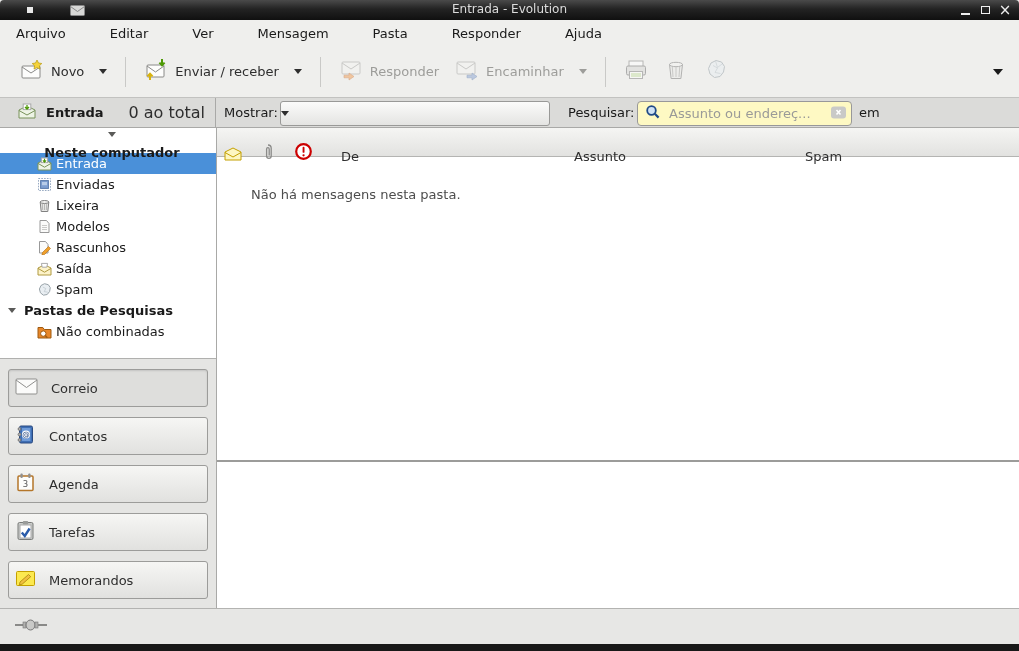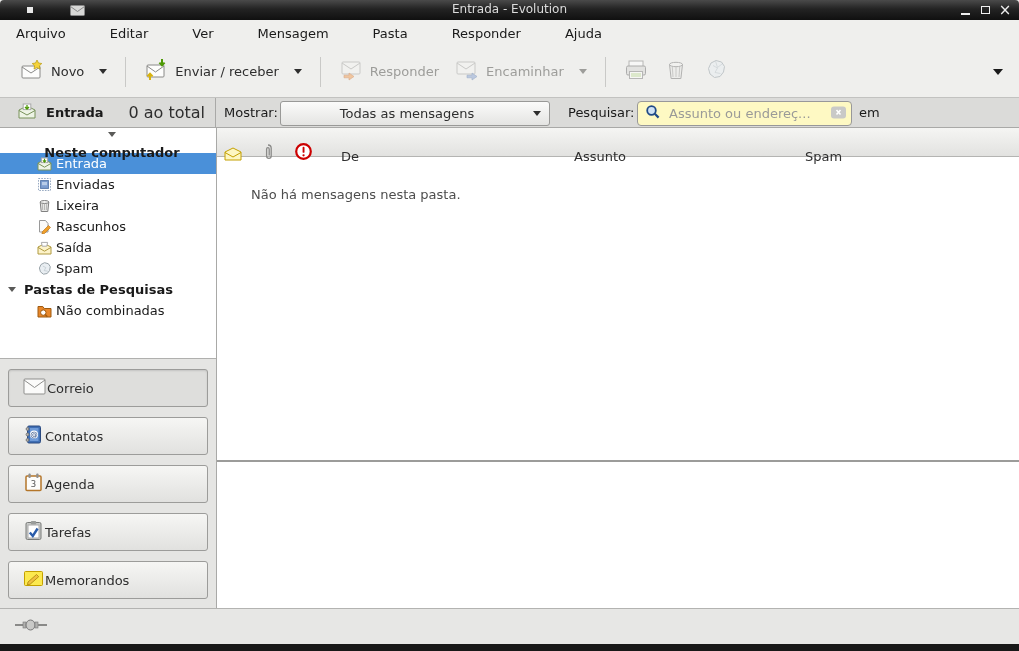--- a/index.html
+++ b/index.html
@@ -66,21 +66,21 @@
   .tree-row { height:21px; display:flex; align-items:center; }
   .tree-group { font-weight:bold; padding-left:8px; gap:8px; }
   .tree-item { padding-left:36px; gap:4px; }
   .tree-row.selected { background:#4a90d9; color:#fff; }
   .expander { width:0; height:0; border-left:4px solid transparent; border-right:4px solid transparent;
     border-top:5px solid #5a5a58; }
   .tree-row .ticon { display:inline-flex; width:16px; justify-content:center; }
 
   .switcher { position:absolute; left:0; top:232px; width:216px; height:248px; padding:9px 8px; }
   .sw-btn { width:200px; height:38px; margin-bottom:10px; border:1px solid #9c9c9a; border-radius:3px;
-    background:linear-gradient(#f6f6f4,#e1e1df); display:flex; align-items:center; padding-left:14px; gap:1px; }
+    background:linear-gradient(#f6f6f4,#e1e1df); display:flex; align-items:center; padding-left:6px; gap:13px; }
   .sw-btn.active { background:#dededc; box-shadow:inset 0 1px 2px rgba(0,0,0,.12); }
   .sw-btn .lbl { color:#2e2e2e; }
 
   
   .main { position:absolute; left:217px; top:128px; width:802px; height:480px; background:#fff; }
   .list-header { display:flex; height:29px; background:linear-gradient(#f5f5f3,#e2e2e0);
     border-bottom:1px solid #b4b4b2; }
   .col { border-right:1px solid #bdbdbb; display:flex; align-items:flex-end;margin-top:36px; }
   .col.icon-col { justify-content:center; }
   .col .ch-label { padding-left:19px; color:#2e2e2e; }
@@ -216,21 +216,20 @@
             <rect x="5.2" y="1" width="7.6" height="5.6" fill="#fff" stroke="#aaa"></rect>
             <path d="M9 2 v3.6 M7 4 l2 2 2 -2" stroke="#4e9a06" fill="none" stroke-width="1.3"></path>
             <path d="M1 7.5 L9 12 L17 7.5" fill="none" stroke="#78925a"></path>
           </svg>
       </span>
       <span class="fb-foldername">Entrada</span>
       <span class="fb-total">0 ao total</span>
     </div>
     <span class="fb-label" style="left:224px;">Mostrar:</span>
     <div class="dropdown" style="left:280px; width:270px;">
-      <span class="dd-text">Todas as mensagens</span>
       <span class="arr"></span>
     </div>
     <span class="fb-label" style="left:568px;">Pesquisar:</span>
     <div class="search-entry">
       <span>
         <svg width="16" height="16" viewBox="0 0 16 16">
             <circle cx="6.5" cy="6.5" r="4.3" fill="#cfe2f5" stroke="#204a87" stroke-width="1.8"></circle>
             <path d="M9.8 9.8 L13.6 13.6" stroke="#204a87" stroke-width="2.2"></path>
           </svg>
       </span>
@@ -274,20 +273,29 @@
       </div>
       <div class="tree-row tree-item">
         <span class="ticon">
           <svg width="15" height="15" viewBox="0 0 15 15">
               <path d="M3.2 4 h8.6 l-1 9.5 h-6.6 z" fill="#e8e8e6" stroke="#808080"></path>
               <ellipse cx="7.5" cy="4" rx="4.3" ry="1.5" fill="#f2f2f0" stroke="#808080"></ellipse>
               <path d="M5.3 6 l.4 6 M7.5 6 v6 M9.7 6 l-.4 6" stroke="#aaaaa8" fill="none" stroke-width="0.8"></path>
             </svg>
         </span>
         <span>Lixeira</span>
+      </div>
+      <div class="tree-row tree-item">
+        <span class="ticon">
+          <svg width="15" height="15" viewBox="0 0 15 15">
+              <path d="M3 1.5 h6.5 l2.5 3 V13.5 H3 Z" fill="#fbfbfa" stroke="#999"></path>
+              <path d="M5 6.5 h5 M5 8.5 h5 M5 10.5 h5" stroke="#c4c4c2" stroke-width="0.9"></path>
+            </svg>
+        </span>
+        <span>Modelos</span>
       </div>
       <div class="tree-row tree-item">
         <span class="ticon">
           <svg width="15" height="15" viewBox="0 0 15 15">
               <path d="M2.5 1.5 h6 l2.5 3 V13 H2.5 Z" fill="#fbfbfa" stroke="#999"></path>
               <path d="M5.5 12.5 l6 -6 2 2 -6 6 -2.6 .6 z" fill="#f0a02a" stroke="#b06a10" stroke-width="0.6"></path>
             </svg>
         </span>
         <span>Rascunhos</span>
       </div>

